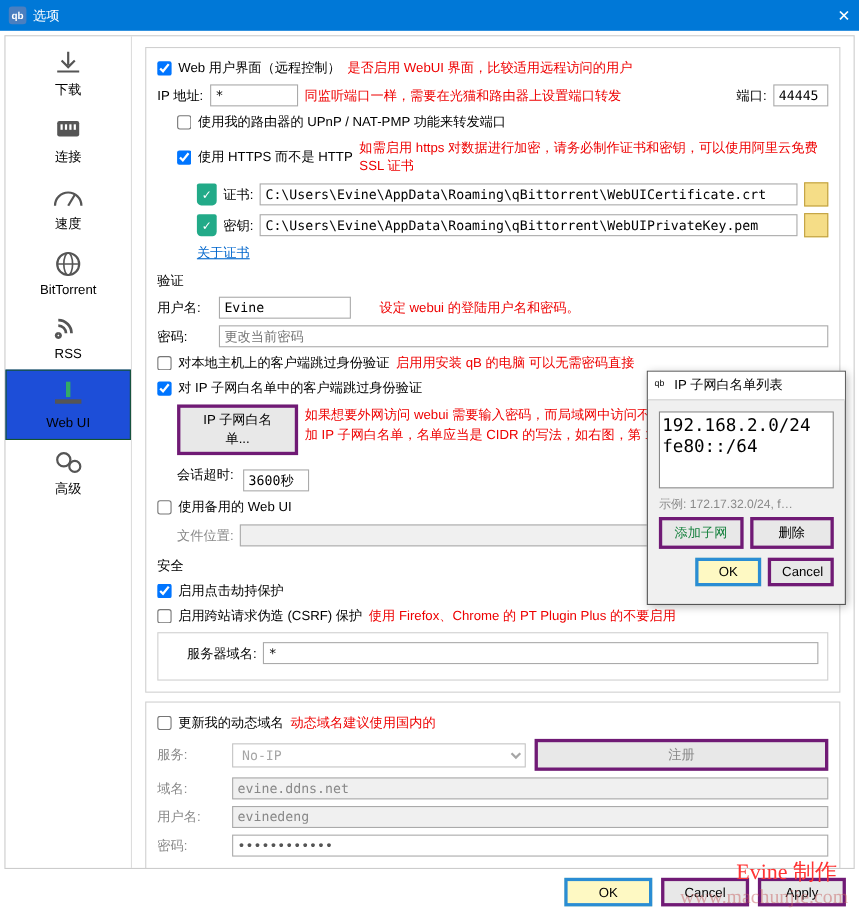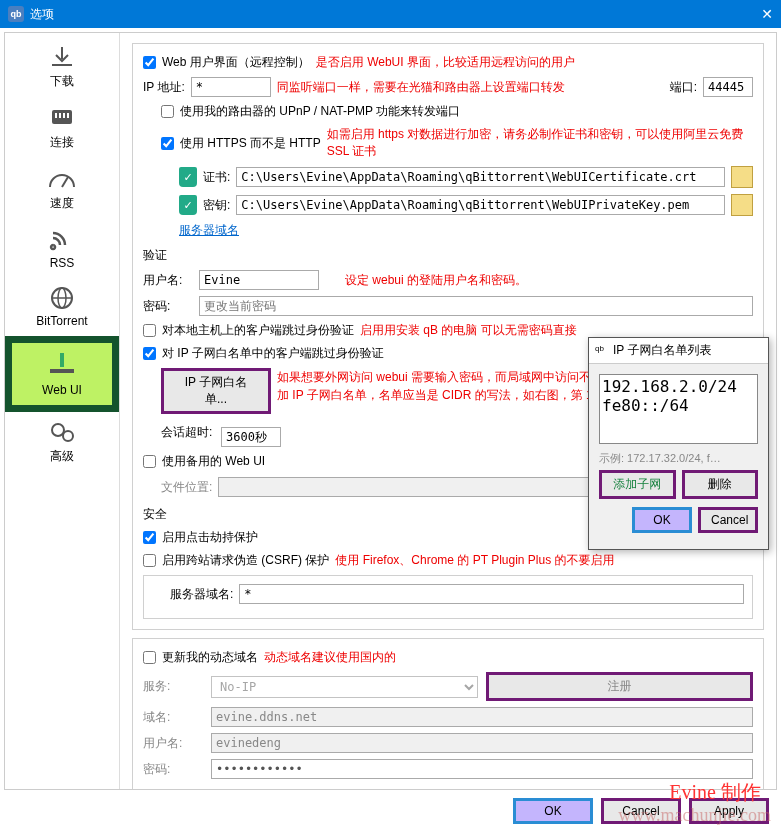--- a/index.html
+++ b/index.html
@@ -4,33 +4,33 @@
 <style>
 * { box-sizing: border-box; margin: 0; padding: 0; font-family: "Microsoft YaHei", "SimSun", sans-serif; font-size: 12px; }
 body { background: #fff; width: 781px; height: 828px; position: relative; overflow: hidden; }
 .titlebar { background: #0078d7; color: #fff; height: 28px; display: flex; align-items: center; padding: 0 8px; }
 .titlebar .icon { width: 16px; height: 16px; background: #4a7fc0; border-radius: 3px; display: flex; align-items: center; justify-content: center; font-size: 9px; margin-right: 6px; color:#fff; font-weight:bold;}
 .titlebar .title { flex: 1; }
 .titlebar .close { font-size: 14px; cursor: pointer; }
 .main { display: flex; height: 758px; border: 1px solid #ccc; margin: 4px; }
 .sidebar { width: 115px; border-right: 1px solid #ddd; padding-top: 4px; }
 .sidebar-item { text-align: center; padding: 8px 4px; cursor: pointer; }
-.sidebar-item.active { background: #bef264; border: 7px solid #14532d; }
+.sidebar-item.active { background: #1d4ed8; border: 1px solid #14532d; }
 .sidebar-item .sicon { display: block; margin: 0 auto 4px; color: #444; }
 .content { flex: 1; padding: 10px 12px; overflow-y: auto; position: relative; }
 .group { border: 1px solid #d0d0d0; padding: 10px 10px 10px 10px; margin-bottom: 8px; position: relative; }
 .row { display: flex; align-items: center; margin-bottom: 6px; gap: 6px; }
 label { white-space: nowrap; }
 input[type="text"], input[type="password"], select { border: 1px solid #aaa; padding: 2px 4px; font-family: "Consolas", monospace; font-size: 12px; background: #fff; }
 input[type="text"]:disabled { background: #f0f0f0; color: #888; }
 .red { color: #e00; }
 .link { color: #06c; text-decoration: underline; cursor: pointer; }
 .shield { width: 18px; height: 20px; background: #2a8; border-radius: 2px 2px 4px 4px; display: inline-flex; align-items: center; justify-content: center; color: #fff; font-size: 11px; }
 .btn { border: 3px solid #701a75; background: #e8e8e8; padding: 3px 10px; cursor: pointer; }
-.btn.primary { background: #c4b5fd; border-color: #2a8dd4; }
+.btn.primary { background: #fef9c3; border-color: #2a8dd4; }
 .folder-btn { width: 22px; height: 22px; background: #f5dd87; border: 1px solid #c0a040; cursor: pointer; }
 .section-title { font-weight: normal; margin: 8px 0 6px 0; }
 .indent { margin-left: 18px; }
 .dns-row { display: grid; grid-template-columns: 60px 1fr 1fr; gap: 8px; align-items: center; margin-bottom: 6px; }
 .footer { position: absolute; bottom: 4px; right: 12px; display: flex; gap: 8px; }
 .footer .btn { width: 80px; }
 .dialog { position: absolute; left: 588px; top: 337px; width: 181px; background: #f0f0f0; border: 1px solid #555; box-shadow: 2px 2px 8px rgba(0,0,0,0.3); z-index: 10; }
 .dialog .dlgtitle { background: #fff; border-bottom: 1px solid #ccc; padding: 4px 6px; display: flex; align-items: center; gap: 4px; }
 .dialog .dlgbody { padding: 10px; }
 .dialog textarea { width: 100%; height: 70px; border: 1px solid #888; font-family: monospace; font-size: 16px; padding: 2px; resize: none; }
@@ -69,31 +69,31 @@
     </div>
     <div class="sidebar-item">
       <svg class="sicon" width="32" height="24" viewBox="0 0 32 24">
           <path d="M4 20 A12 12 0 0 1 28 20" fill="none" stroke="#555" stroke-width="2"></path>
           <line x1="16" y1="20" x2="22" y2="10" stroke="#555" stroke-width="2"></line>
         </svg>
       <span>速度</span>
     </div>
     <div class="sidebar-item">
       <svg class="sicon" width="32" height="24" viewBox="0 0 32 24">
-          <path d="M7 17 a2 2 0 1 0 0.1 0 M7 5 a12 12 0 0 1 12 12 M7 10 a7 7 0 0 1 7 7" fill="none" stroke="#555" stroke-width="2.5"></path>
-        </svg>
-      <span>RSS</span>
-    </div>
-    <div class="sidebar-item">
-      <svg class="sicon" width="32" height="24" viewBox="0 0 32 24">
           <circle cx="16" cy="12" r="10" fill="none" stroke="#555" stroke-width="2"></circle>
           <ellipse cx="16" cy="12" rx="4" ry="10" fill="none" stroke="#555" stroke-width="1.5"></ellipse>
           <line x1="6" y1="12" x2="26" y2="12" stroke="#555" stroke-width="1.5"></line>
         </svg>
       <span>BitTorrent</span>
+    </div>
+    <div class="sidebar-item">
+      <svg class="sicon" width="32" height="24" viewBox="0 0 32 24">
+          <path d="M7 17 a2 2 0 1 0 0.1 0 M7 5 a12 12 0 0 1 12 12 M7 10 a7 7 0 0 1 7 7" fill="none" stroke="#555" stroke-width="2.5"></path>
+        </svg>
+      <span>RSS</span>
     </div>
     <div class="sidebar-item active">
       <svg class="sicon" width="32" height="28" viewBox="0 0 32 28">
           <rect x="14" y="2" width="4" height="14" fill="#3a6"></rect>
           <rect x="4" y="18" width="24" height="4" fill="#555"></rect>
         </svg>
       <span>Web UI</span>
     </div>
     <div class="sidebar-item">
       <svg class="sicon" width="32" height="24" viewBox="0 0 32 24">
@@ -133,21 +133,21 @@
         <input type="text" style="flex: 1 1 0%;" class="mono" value="C:\Users\Evine\AppData\Roaming\qBittorrent\WebUICertificate.crt">
         <button class="folder-btn"></button>
       </div>
       <div class="row indent" style="margin-left:36px">
         <span class="shield">✓</span>
         <label>密钥:</label>
         <input type="text" style="flex: 1 1 0%;" class="mono" value="C:\Users\Evine\AppData\Roaming\qBittorrent\WebUIPrivateKey.pem">
         <button class="folder-btn"></button>
       </div>
       <div class="row indent" style="margin-left:36px">
-        <a class="link">服务器域名</a>
+        <a class="link">关于证书</a>
       </div>
 
       <div class="section-title">验证</div>
       <div class="row">
         <label style="width:50px">用户名:</label>
         <input type="text" style="width: 120px;" value="Evine">
         <span class="red" style="margin-left:20px">设定 webui 的登陆用户名和密码。</span>
       </div>
       <div class="row">
         <label style="width:50px">密码:</label>

